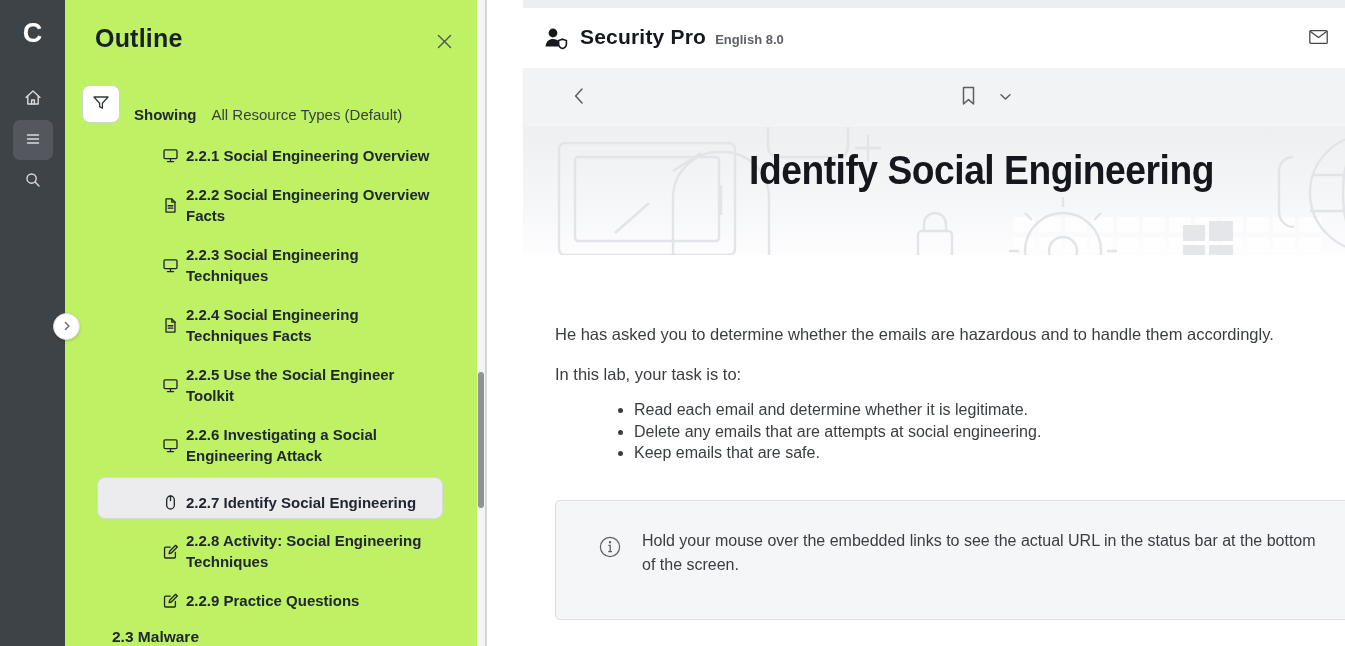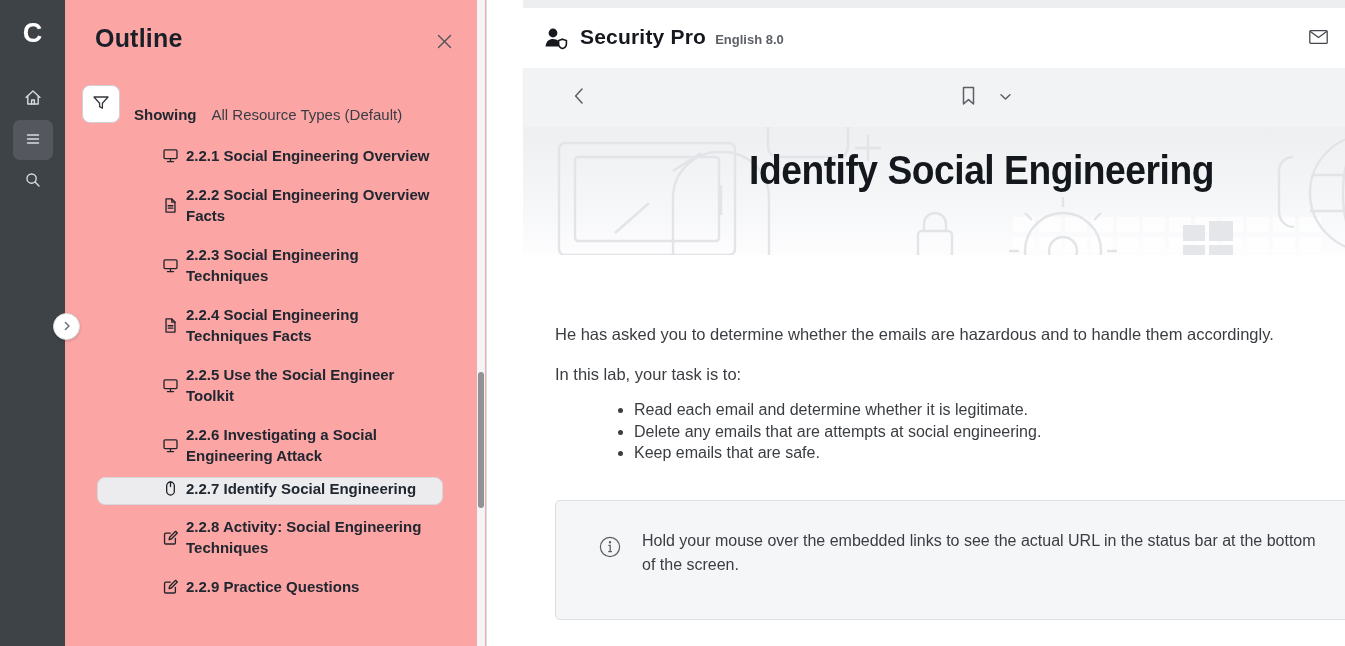--- a/index.html
+++ b/index.html
@@ -10,34 +10,34 @@
   
   .rail { position:absolute; left:0; top:0; width:65px; height:100%; background:#3e4348; z-index:5; display:flex; flex-direction:column; align-items:center; }
   .rail-logo { width:65px; height:66px; display:flex; align-items:center; justify-content:center; color:#fff; font-weight:bold; font-size:27px; cursor:pointer; }
   .rail-btn { width:40px; height:40px; display:flex; align-items:center; justify-content:center; color:#d9dbdd; background:transparent; border:none; cursor:pointer; border-radius:7px; margin-bottom:1px; }
   .rail-btn.active { background:#54585e; }
   .rail-btn svg { stroke:#d9dbdd; fill:none; stroke-width:1.4; stroke-linecap:round; stroke-linejoin:round; }
   .rail-spacer { height:13px; }
   .rail-expand { position:absolute; left:53px; top:313px; width:27px; height:27px; border-radius:50%; background:#fff; border:1px solid #dcdee1; box-shadow:0 1px 3px rgba(0,0,0,.18); z-index:6; display:flex; align-items:center; justify-content:center; cursor:pointer; color:#6a6e73; }
 
   
-  .outline { position:absolute; left:65px; top:0; width:421px; height:100%; background:#fca5a5; z-index:2; }
+  .outline { position:absolute; left:65px; top:0; width:421px; height:100%; background:#bef264; z-index:2; }
   .outline-header { display:flex; align-items:flex-start; justify-content:space-between; padding:24px 26px 0 30px; }
   .outline-title { font-size:25px; font-weight:bold; color:#1b2028; letter-spacing:.2px; }
   .outline-close { background:none; border:none; cursor:pointer; padding:6px; margin-top:2px; color:#4e5257; }
   .outline-close svg { stroke:currentColor; stroke-width:1.4; stroke-linecap:round; }
   .filter-row { display:flex; align-items:flex-end; margin:25px 0 0 17px; }
   .filter-btn { width:38px; height:38px; background:#fff; border:1px solid #cfd2d5; border-radius:8px; display:flex; align-items:center; justify-content:center; cursor:pointer; color:#33383e; }
   .filter-btn svg { stroke:currentColor; fill:none; stroke-width:1.3; stroke-linejoin:round; }
   .filter-label { font-weight:bold; font-size:15px; color:#23282e; margin-left:14px; }
   .filter-value { font-size:15px; color:#383d43; margin-left:15px; }
 
   .o-list { list-style:none; margin-top:21px; padding:0 43px 0 32px; }
   .o-item { display:flex; align-items:center; padding:0 0 0 63px; margin-bottom:16px; cursor:pointer; border:1px solid transparent; border-radius:8px; }
-  .o-item.selected { background:#ececef; border-color:#d6d8db; padding-top:0; padding-bottom:5px; margin-top:-6px; margin-bottom:10px;text-align:center; }
+  .o-item.selected { background:#ececef; border-color:#d6d8db; padding-top:14px; padding-bottom:5px; margin-top:-6px; margin-bottom:10px;text-align:center; }
   .o-icon { width:18px; height:18px; flex:0 0 18px; margin-right:7px; display:flex; align-items:center; justify-content:center; color:#22262b; }
   .o-icon svg { stroke:currentColor; fill:none; stroke-width:1.25; stroke-linecap:round; stroke-linejoin:round; }
   .o-label { font-size:15px; font-weight:bold; color:#212730; line-height:21px; max-width:250px; }
   .o-section { padding-left:15px; margin:2px 0 17px 0; font-size:15.5px; font-weight:bold; color:#212730; cursor:pointer; }
   .o-scroll-track { position:absolute; right:1px; top:0; bottom:0; width:8px; background:#f3f4f5; }
   .o-scroll-thumb { position:absolute; left:1px; width:6px; top:372px; height:136px; background:#8f9296; border-radius:4px; cursor:pointer; }
 
   
   .main { position:absolute; left:486px; top:0; width:954px; height:100%; background:#fff; border-left:1px solid #dadcdf;padding-left:36px; }
   .topstrip { height:8px; background:#eceef0; }
@@ -206,20 +206,21 @@
       </li>
       <li class="o-item">
         <span class="o-icon">
             <svg width="17" height="17" viewBox="0 0 16 16">
               <path d="M12.6 8.8v4.3a1 1 0 0 1-1 1H3.4a1 1 0 0 1-1-1V4.9a1 1 0 0 1 1-1h4.4"></path>
               <path d="M6.7 9.9l.5-2.1 5.6-5.6 1.6 1.6-5.6 5.6-2.1.5z"></path>
             </svg>
           </span>
         <span class="o-label">2.2.9 Practice Questions</span>
       </li>
+      <li class="o-section">2.3 Malware</li>
 
     </ul>
 
     <div class="o-scroll-track">
       <div class="o-scroll-thumb"></div>
     </div>
   </section>
 
   <main class="main">
     <div class="topstrip"></div>

